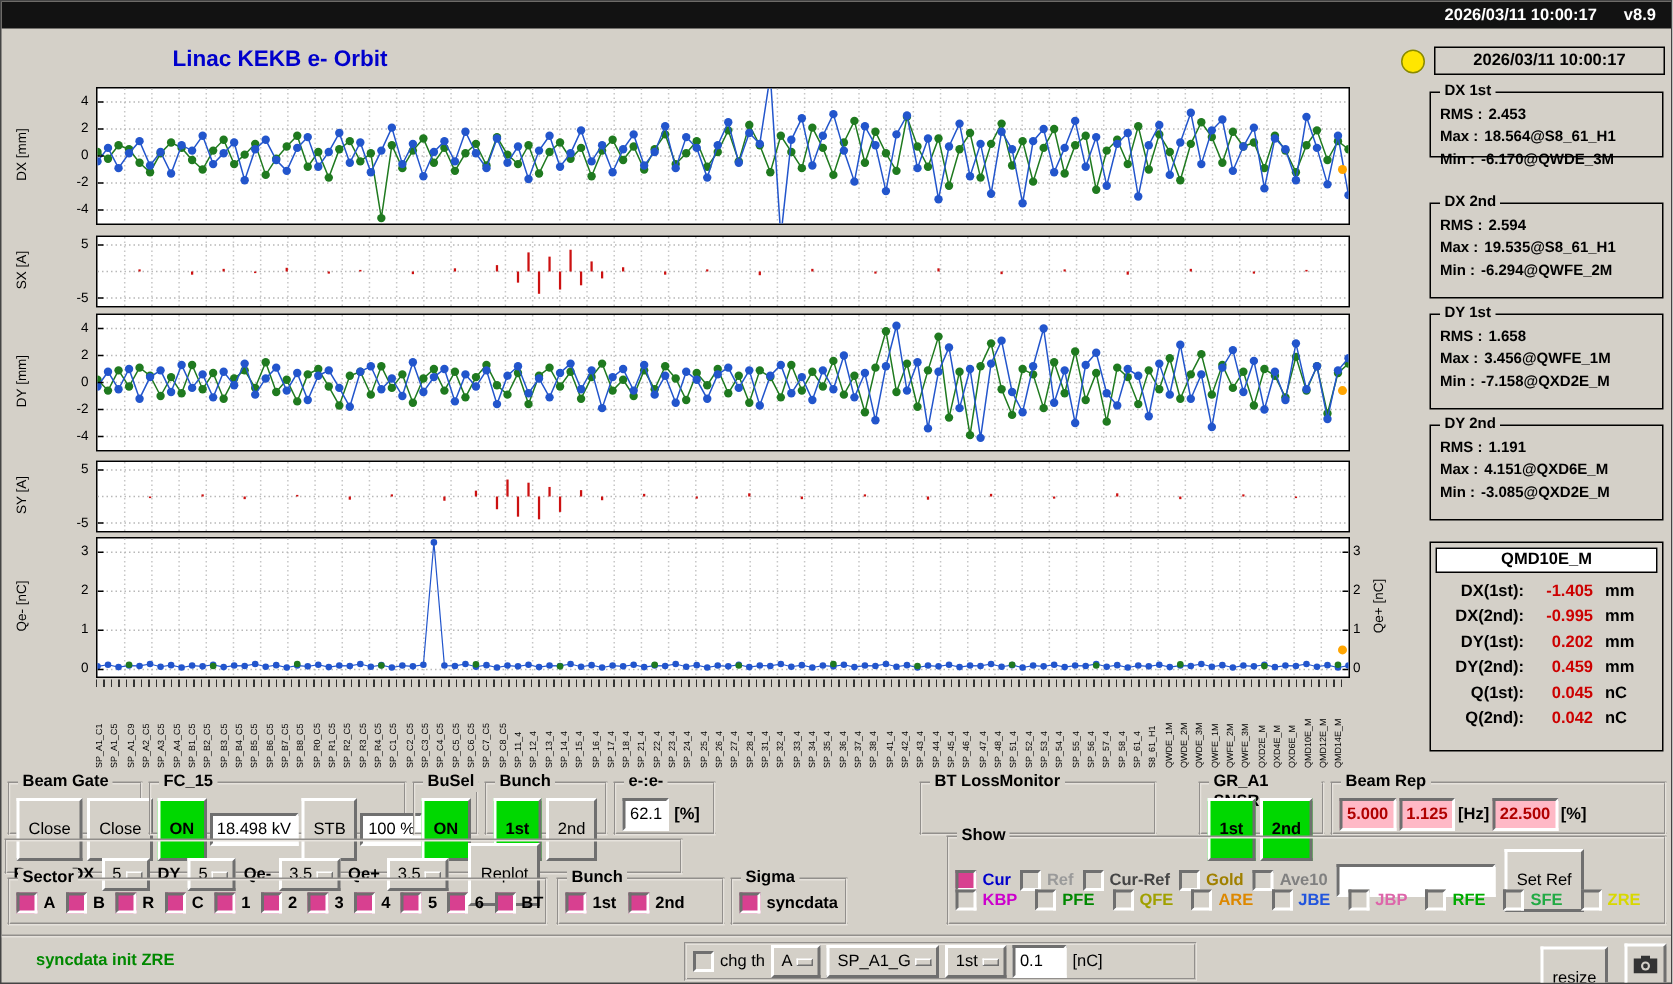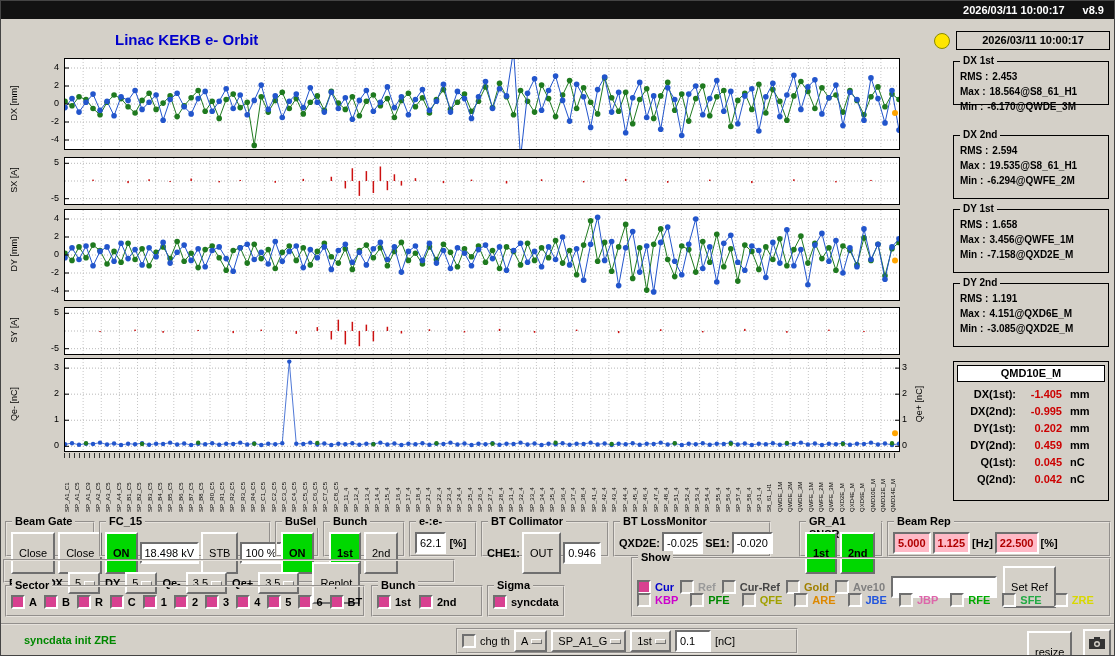--- a/index.html
+++ b/index.html
@@ -1299,36 +1299,22 @@
       <span class="btn">2nd</span>
     </div>
   </div>
   <div class="frame" style="left:408px;top:520px;width:68px;height:36px">
     <span class="frame-label">e-:e-</span>
     <div class="frame-inner" style="top:9px">
       <span class="entry">62.1</span>
       <span class="lbl">[%]</span>
     </div>
   </div>
-  <div class="frame" style="left:480px;top:520px;width:128px;height:36px">
-    <span class="frame-label">BT Collimator</span>
-    <div class="frame-inner" style="top:9px;gap:2px">
-      <span class="lbl">CHE1:</span>
-      <span class="btn">OUT</span>
-      <span class="entry">0.946</span>
-    </div>
-  </div>
   <div class="frame" style="left:612px;top:520px;width:158px;height:36px">
     <span class="frame-label">BT LossMonitor</span>
-    <div class="frame-inner" style="top:9px;gap:2px">
-      <span class="lbl">QXD2E:</span>
-      <span class="entry">-0.025</span>
-      <span class="lbl">SE1:</span>
-      <span class="entry">-0.020</span>
-    </div>
   </div>
   <div class="frame" style="left:798px;top:520px;width:84px;height:36px">
     <span class="frame-label">GR_A1 SNSR</span>
     <div class="frame-inner" style="top:9px">
       <span class="btn on">1st</span>
       <span class="btn on">2nd</span>
     </div>
   </div>
   <div class="frame" style="left:886px;top:520px;width:224px;height:36px">
     <span class="frame-label">Beam Rep</span>

